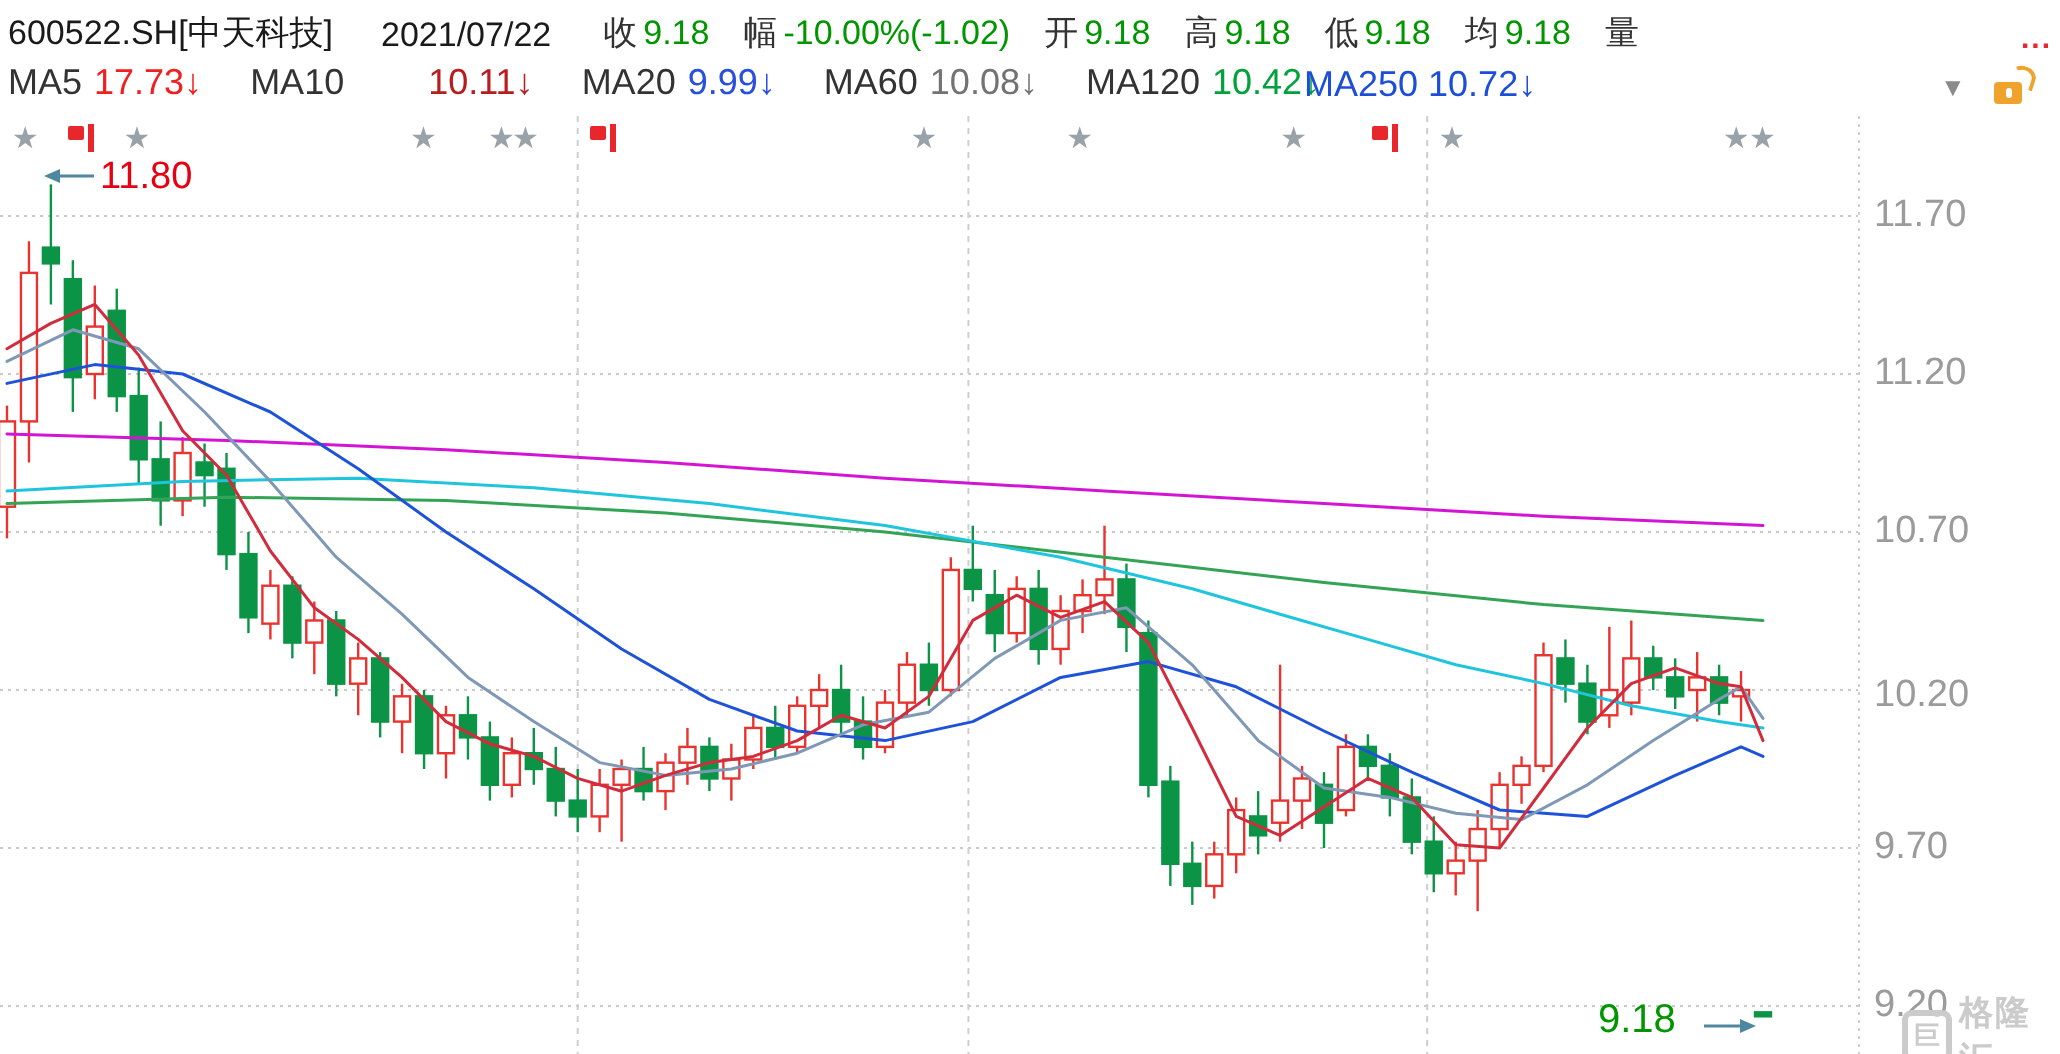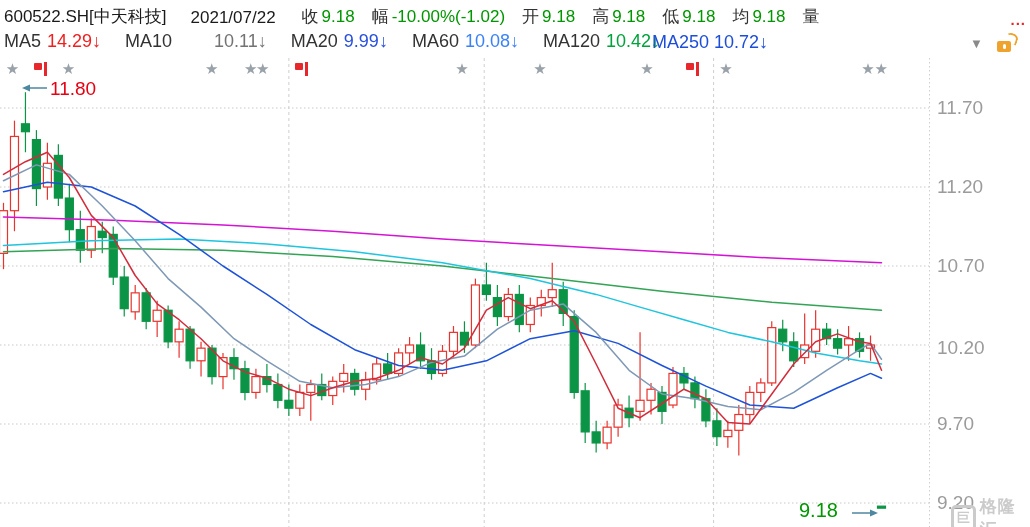--- a/index.html
+++ b/index.html
@@ -78,33 +78,33 @@
           <span class="lbl">量</span>
           <span class="val" style="color: rgb(0, 150, 0);"></span>
         </span></span>
     <span class="more" style="color: rgb(232, 39, 44);">...</span>
   </div>
 
   <div id="row2">
     <span id="ma-items" style="display: inline-flex;">
         <span class="ma">
           <span>MA5</span>
-          <span class="val" style="color: rgb(240, 32, 32);">14.29↓</span>
+          <span class="val" style="color: rgb(240, 32, 32);">17.73↓</span>
         </span>
         <span class="ma">
           <span>MA10</span>
-          <span class="val" style="color: #737373; margin-left: 42px;">10.11↓</span>
+          <span class="val" style="color: #b91c1c; margin-left: 42px;">10.11↓</span>
         </span>
         <span class="ma">
           <span>MA20</span>
           <span class="val" style="color: rgb(40, 80, 220);">9.99↓</span>
         </span>
         <span class="ma">
           <span>MA60</span>
-          <span class="val" style="color: #3b82f6;">10.08↓</span>
+          <span class="val" style="color: #737373;">10.08↓</span>
         </span>
         <span class="ma">
           <span>MA120</span>
           <span class="val" style="color: rgb(0, 162, 60);">10.42↓</span>
         </span>
       </span>
     <span id="ma250" style="color: #1d4ed8;">MA250 10.72↓</span>
     <span id="dd">▼</span>
     <span id="lock">
       <span class="shackle"></span>

